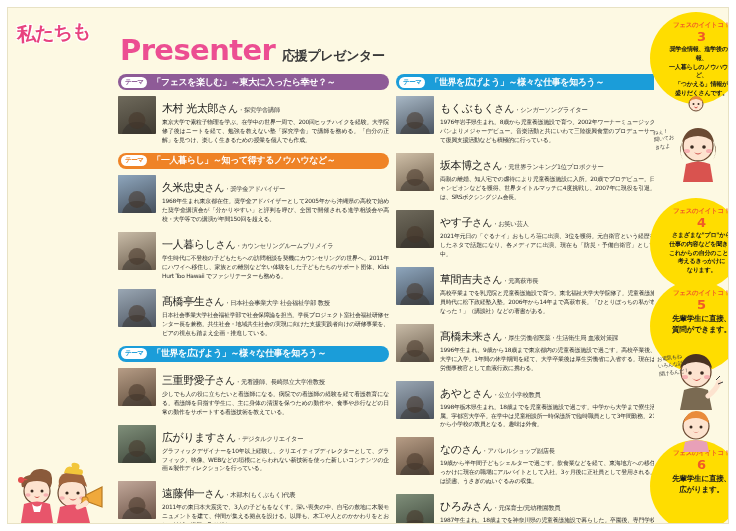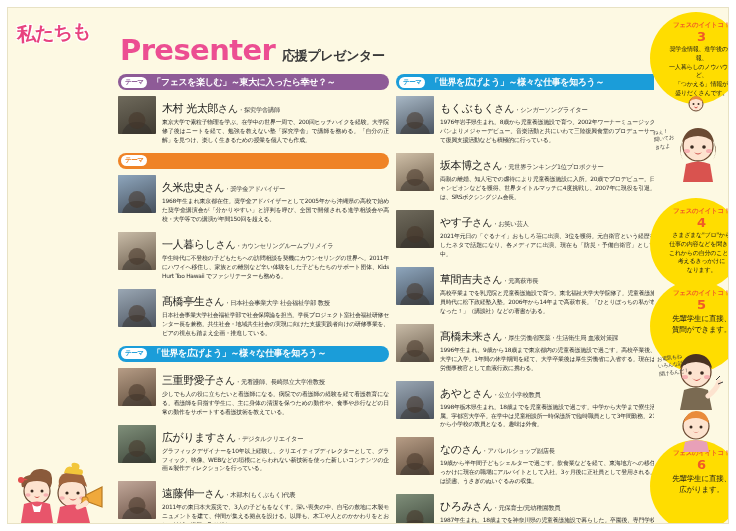--- a/index.html
+++ b/index.html
@@ -213,21 +213,21 @@
     white-space: nowrap;
   }
   .circle-num {
     font-size: 13px;
     font-weight: bold;
     color: #f05a28;
     line-height: 1.1;
   }
   .circle-body {
     font-size: 6.1px;
-    font-weight: normal;
+    font-weight: bold;
     line-height: 1.42;
     color: #1a1a1a;
     letter-spacing: -0.3px;
     margin-top: 1px;
   }
   .circle-body.big {
     font-size: 7.6px;
     line-height: 1.45;
   }
   .circle-face {
@@ -318,20 +318,21 @@
             <div class="ph-body"></div>
             <div class="ph-head"></div>
           </div>
           <div class="entry-text">
             <div class="entry-nameline"><span class="entry-name">木村 光太郎</span><span class="entry-suffix">さん</span><span class="entry-role">・探究学舎講師</span></div>
             <div class="entry-desc">東京大学で素粒子物理を学ぶ。在学中の世界一周で、200回ヒッチハイクを経験。大学院修了後はニートを経て、勉強を教えない塾「探究学舎」で講師を務める。「自分の正解」を見つけ、楽しく生きるための授業を個人でも作成。</div>
           </div>
         </div>
         <div class="sec-bar orange">
           <span class="sec-badge">テーマ</span>
+          <span class="sec-title">「一人暮らし」～知って得するノウハウなど～</span>
         </div>
         <div class="entry">
           <div class="entry-photo">
             <div class="ph-sky" style="background: linear-gradient(160deg, rgb(142, 166, 189), rgb(70, 80, 92));"></div>
             <div class="ph-body"></div>
             <div class="ph-head"></div>
           </div>
           <div class="entry-text">
             <div class="entry-nameline"><span class="entry-name">久米忠史</span><span class="entry-suffix">さん</span><span class="entry-role">・奨学金アドバイザー</span></div>
             <div class="entry-desc">1968年生まれ東京都在住。奨学金アドバイザーとして2005年から沖縄県の高校で始めた奨学金講演会が「分かりやすい」と評判を呼び、全国で開催される進学相談会や高校・大学等での講演が年間150回を超える。</div>

